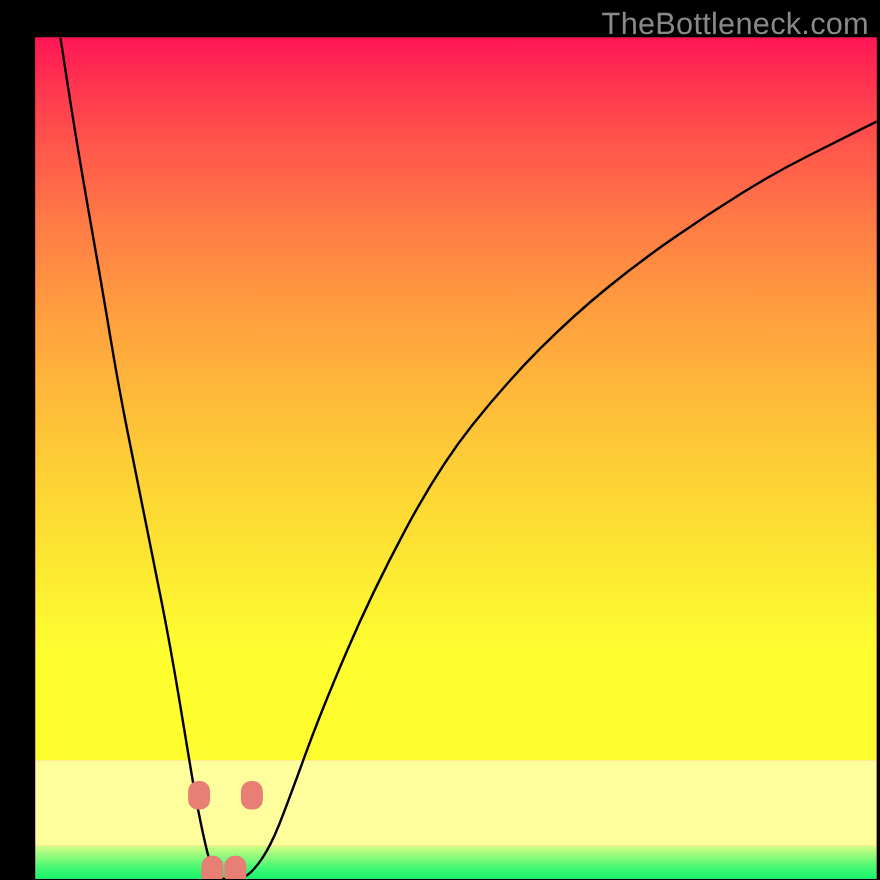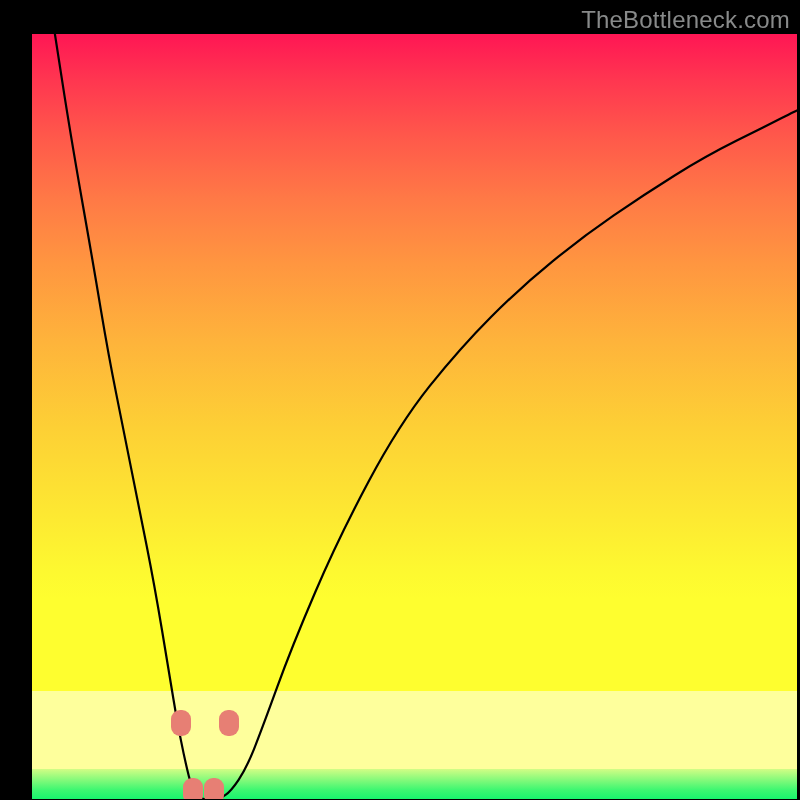--- a/index.html
+++ b/index.html
@@ -67,21 +67,21 @@
     position: absolute;
     width: 20px; height: 26px;
     border-radius: 9px;
     background: #e77f74;
     transform: translate(-50%, -50%);
   }
   .watermark {
     position: absolute;
     top: 6px;
     right: 10px;
-    font-size: 24px;
+    font-size: 28px;
     font-weight: 500;
     color: #888a8a;
     letter-spacing: 0.2px;
   }
 </style>
 </head>
 <body>
 
 <div class="watermark">TheBottleneck.com</div>
 

